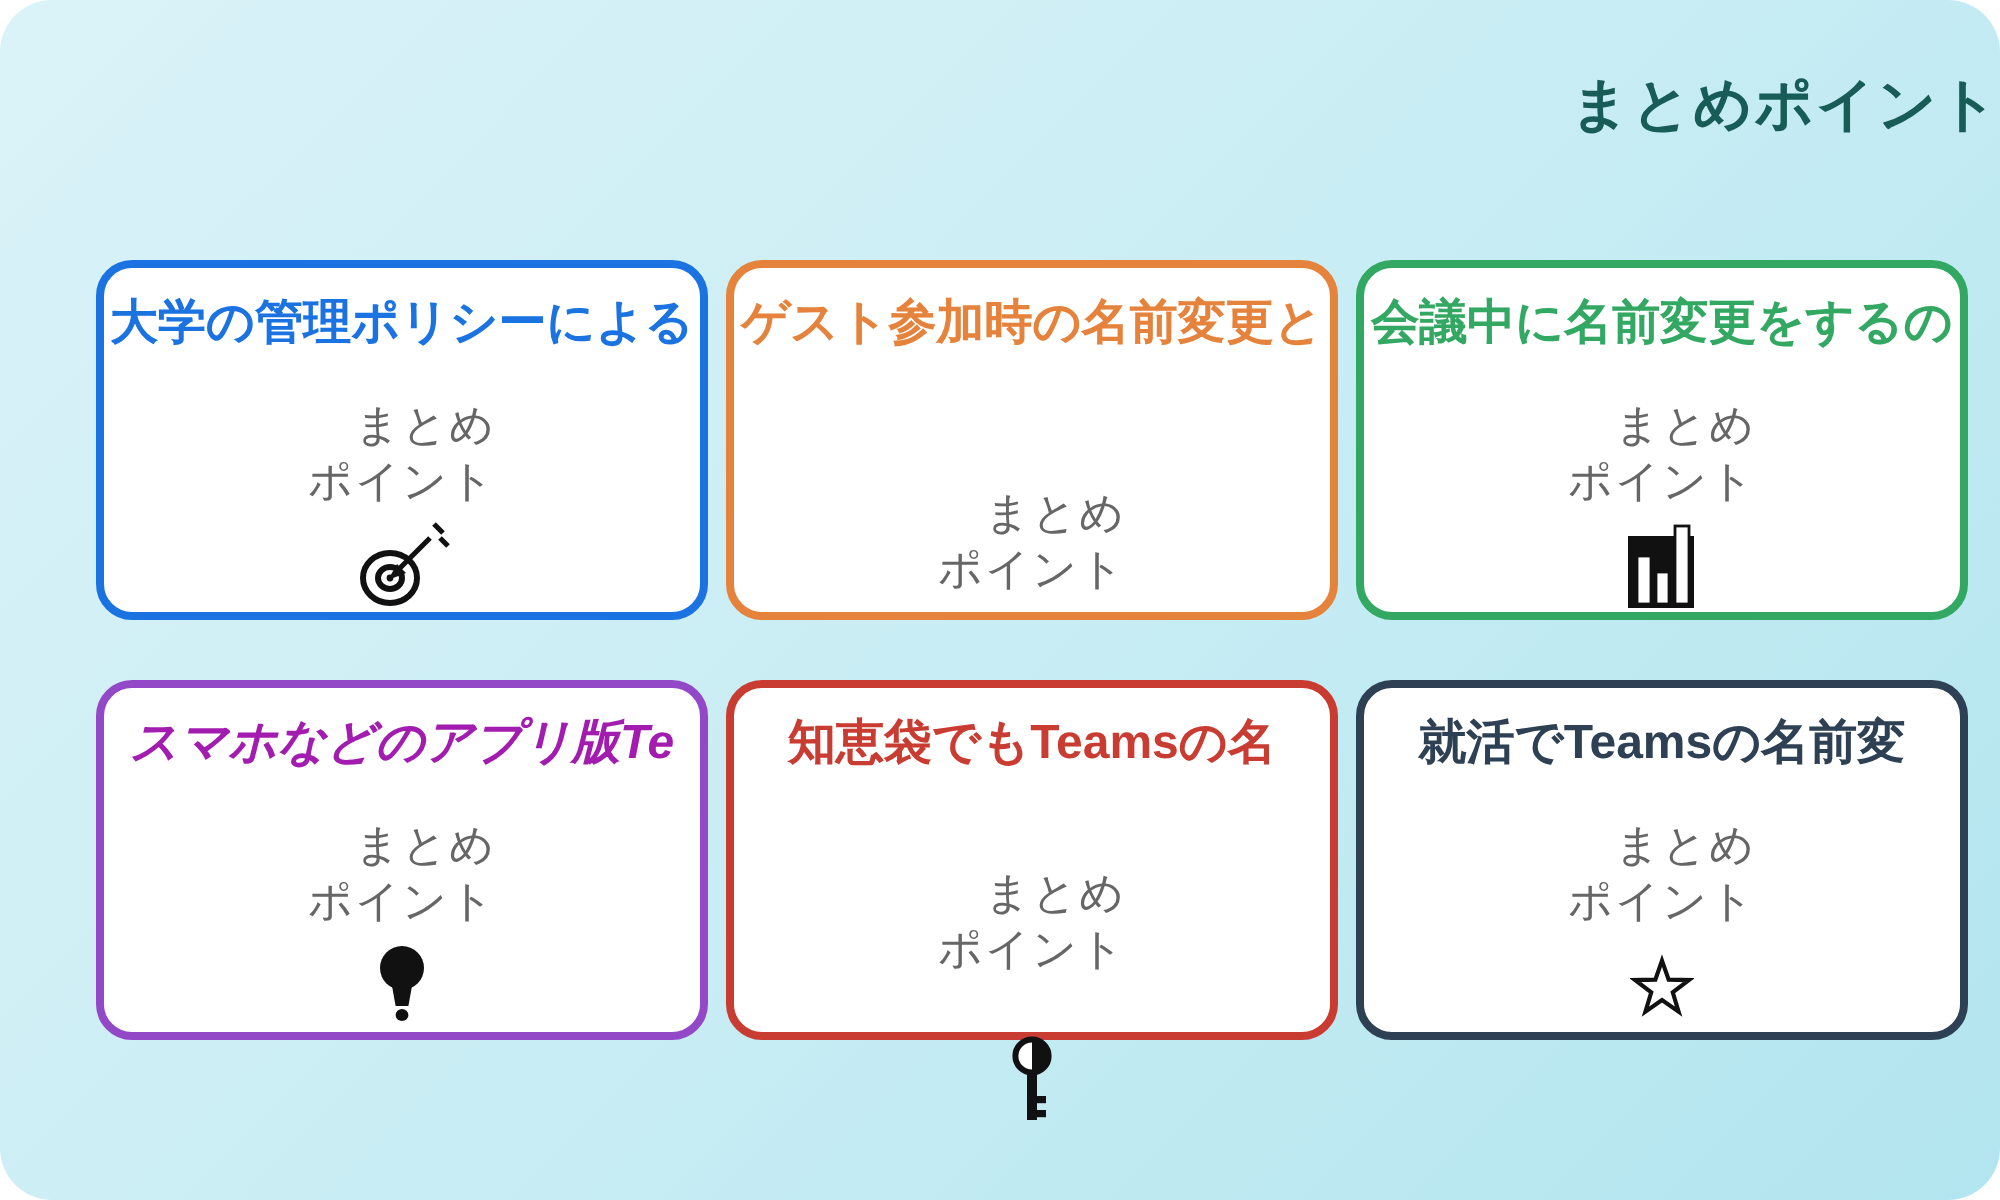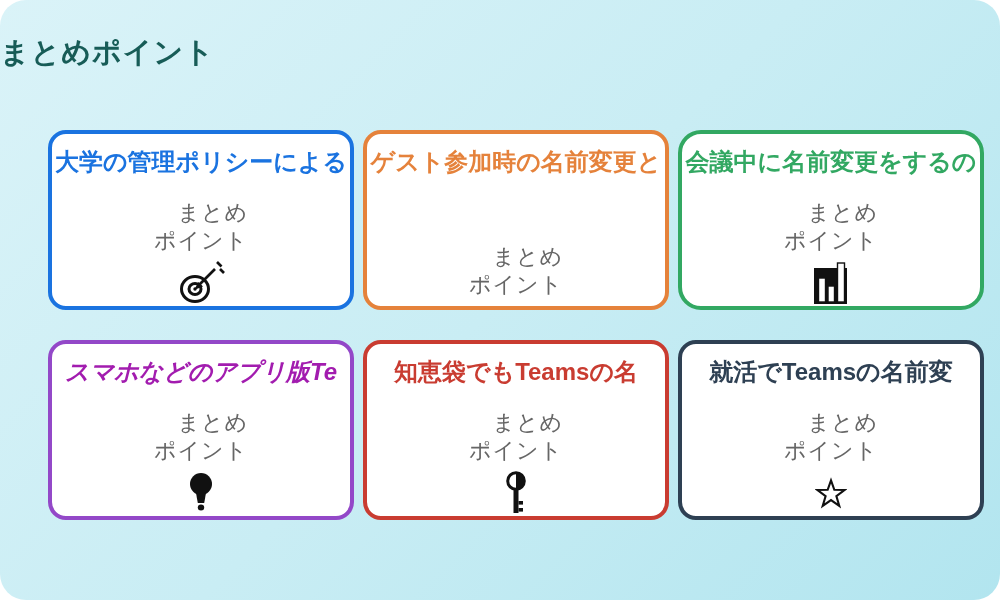--- a/index.html
+++ b/index.html
@@ -9,21 +9,21 @@
     width: 1000px; height: 600px;
   }
   .page {
     position: relative;
     width: 1000px; height: 600px;
     border-radius: 26px;
     background: linear-gradient(135deg, #daf3f8 0%, #c9edf4 50%, #b2e5ef 100%);
     overflow: hidden;
   }
   .page-title {
-    text-align: left;
+    text-align: right;
     padding-top: 33px;
     font-size: 29px;
     font-weight: bold;
     letter-spacing: 1px;
     color: #175c57;
   }
   .cards {
     position: absolute;
     top: 130px; left: 48px;
     display: grid;
@@ -107,21 +107,21 @@
           <line x1="13.5" y1="4" x2="13.5" y2="22" stroke="#111" stroke-width="2"></line>
           <rect x="13.5" y="4" width="20" height="18" fill="none" stroke="#111" stroke-width="2"></rect>
           <line x1="13.5" y1="10" x2="33.5" y2="10" stroke="#111" stroke-width="1.6"></line>
           <line x1="13.5" y1="16" x2="33.5" y2="16" stroke="#111" stroke-width="1.6"></line>
           <polygon points="33.5,4 46,13 33.5,22" fill="#fff" stroke="#111" stroke-width="2" stroke-linejoin="round"></polygon>
           <polygon points="42,10 47.5,13 42,16" fill="#111"></polygon>
         </svg>
       </div>
     </div>
 
-    <div class="card" style="border-color: rgb(50, 168, 98); border-radius: 23px;">
+    <div class="card" style="border-color: rgb(50, 168, 98);">
       <div class="card-title" style="color: rgb(50, 168, 98);">会議中に名前変更をするの</div>
       <div class="card-sub">
         <div>まとめ</div>
         <div>ポイント</div>
       </div>
       <div class="card-icon">
         <svg width="40" height="46" viewBox="0 0 40 46">
           <rect x="3" y="8" width="33" height="36" fill="#111"></rect>
           <rect x="7.5" y="18" width="7" height="24" fill="#fff" stroke="#111" stroke-width="1.4"></rect>
           <rect x="17" y="26" width="6.5" height="16" fill="#fff" stroke="#111" stroke-width="1.4"></rect>
@@ -138,21 +138,21 @@
       </div>
       <div class="card-icon">
         <svg width="26" height="42" viewBox="0 0 26 42">
           <circle cx="13" cy="12" r="11" fill="#111"></circle>
           <path d="M8,21 L18,21 L16.2,31 L9.8,31 Z" fill="#111"></path>
           <ellipse cx="13" cy="35.5" rx="3.2" ry="3" fill="#111"></ellipse>
         </svg>
       </div>
     </div>
 
-    <div class="card" style="border-color: rgb(201, 60, 49);">
+    <div class="card" style="border-color: rgb(201, 60, 49); gap: 24px;">
       <div class="card-title" style="color: rgb(201, 60, 49);">知恵袋でもTeamsの名</div>
       <div class="card-sub">
         <div>まとめ</div>
         <div>ポイント</div>
       </div>
       <div class="card-icon">
         <svg width="22" height="44" viewBox="0 0 22 44">
           <circle cx="11" cy="10" r="8.3" fill="#fff" stroke="#111" stroke-width="3"></circle>
           <path d="M11,1.7 A8.3,8.3 0 0 1 11,18.3 Z" fill="#111"></path>
           <rect x="8.5" y="17" width="5" height="25" fill="#111"></rect>

